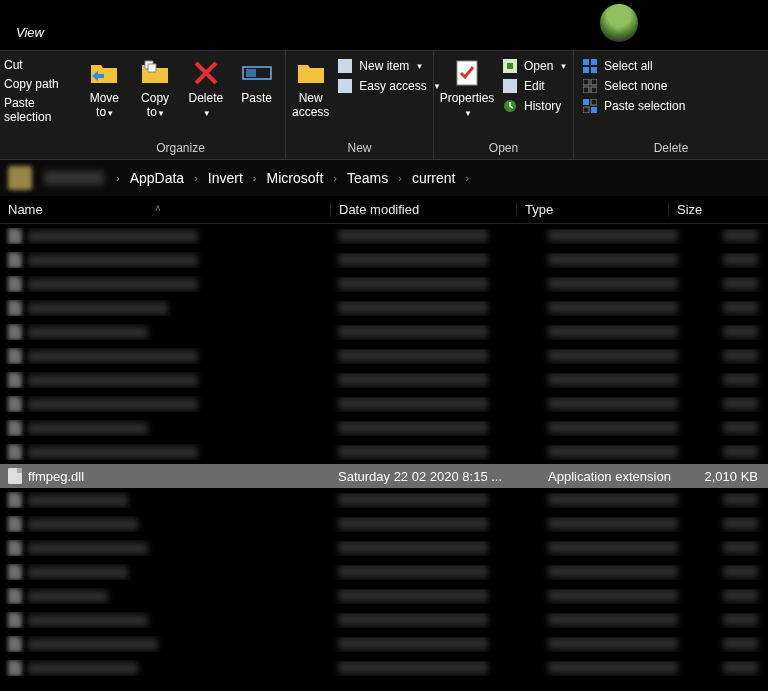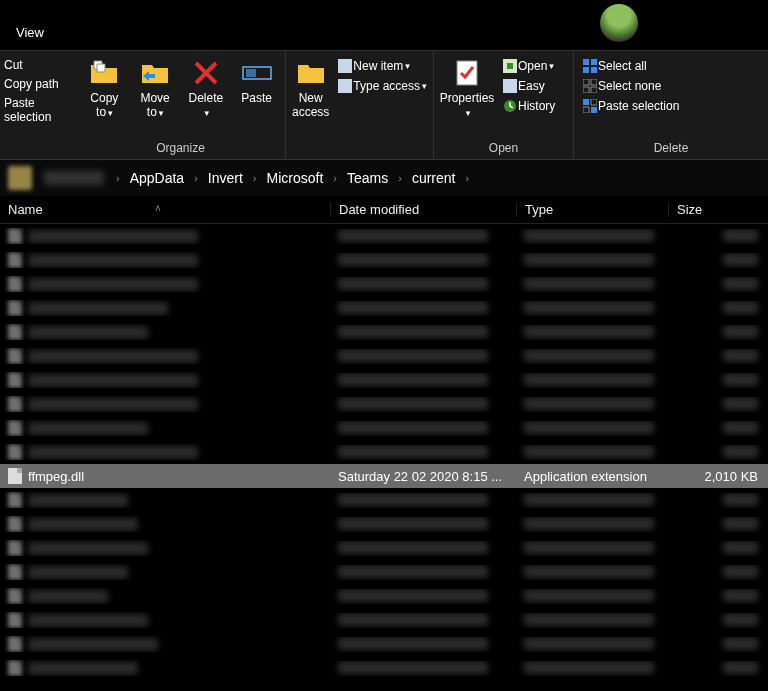--- a/index.html
+++ b/index.html
@@ -12,20 +12,21 @@
       font-size: 12px;
       overflow: hidden;
     }
     .titlebar {
       height: 50px;
       background: #000;
       display: flex;
       align-items: flex-end;
       padding: 0 0 6px 8px;
       position: relative;
+      font-style: italic;
     }
     .titlebar .tab {
       font-size: 13px;
       color: #fff;
       padding: 4px 8px;
     }
     .avatar {
       position: absolute;
       right: 130px;
       top: 4px;
@@ -78,20 +79,21 @@
     .big-btn .lbl { line-height: 1.2; }
     .small-row {
       display: flex;
       flex-direction: column;
       gap: 2px;
       padding-top: 2px;
     }
     .small-btn {
       display: flex;
       align-items: center;
+      gap: 6px;
       font-size: 12px;
       padding: 1px 2px;
       cursor: pointer;
       white-space: nowrap;
     }
     .small-btn .sicon { width: 16px; height: 16px; display:flex;align-items:center;justify-content:center;}
     .caret { font-size: 9px; margin-left: 2px; }
     .breadcrumb {
       height: 36px;
       background: #0a0a0a;
@@ -147,21 +149,21 @@
       display: inline-block;
       background: #2a2a2a;
       color: transparent;
       filter: blur(3px);
       border-radius: 3px;
       height: 13px;
     }
     .row .cell { overflow: hidden; white-space: nowrap; text-overflow: ellipsis; }
     .row .c-name { width: 330px; padding-left: 8px; display:flex; align-items:center; gap:6px;}
     .row .c-date { width: 186px; padding-left: 8px;}
-    .row .c-type { width: 152px; padding-left: 8px;}
+    .row .c-type { width: 152px; padding-left: 8px; margin-left: 24px;}
     .row .c-size { flex: 1; padding-right: 10px; text-align: right;}
     .row.selected {
       background: #6b6b6b;
       color: #fff;
     }
     .file-icon {
       width: 14px; height: 16px;
       background: #ddd;
       border-radius: 1px;
       position: relative;
@@ -189,34 +191,34 @@
     <div>Copy path</div>
     <div>Paste selection</div>
   </div>
 
   <div class="ribbon-group" style="width:210px">
     <div class="group-body">
       <div class="big-btn">
         <div class="icon">
           <svg width="32" height="32" viewBox="0 0 32 32">
               <path class="folder-y" d="M3 8h10l2 3h14v15H3z"></path>
-              <path fill="#fff" stroke="#888" d="M6 4h8v8H6z"></path>
-              <path fill="#fff" stroke="#888" d="M9 7h8v8H9z"></path>
+              <path class="arrow-blue" d="M10 24l-6-5 6-5v3h6v4h-6z"></path>
             </svg>
         </div>
-        <div class="lbl"><span>Copy to</span><span class="caret">▾</span></div>
+        <div class="lbl"><span>Move to</span><span class="caret">▾</span></div>
       </div>
       <div class="big-btn">
         <div class="icon">
           <svg width="32" height="32" viewBox="0 0 32 32">
               <path class="folder-y" d="M3 8h10l2 3h14v15H3z"></path>
-              <path class="arrow-blue" d="M10 24l-6-5 6-5v3h6v4h-6z"></path>
+              <path fill="#fff" stroke="#888" d="M6 4h8v8H6z"></path>
+              <path fill="#fff" stroke="#888" d="M9 7h8v8H9z"></path>
             </svg>
         </div>
-        <div class="lbl"><span>Move to</span><span class="caret">▾</span></div>
+        <div class="lbl"><span>Copy to</span><span class="caret">▾</span></div>
       </div>
       <div class="big-btn">
         <div class="icon">
           <svg width="28" height="28" viewBox="0 0 28 28">
               <path stroke="#e03030" stroke-width="4" fill="none" d="M4 4l20 20M24 4L4 24"></path>
             </svg>
         </div>
         <div class="lbl"><span>Delete</span><br><span class="caret">▾</span></div>
       </div>
       <div class="big-btn">
@@ -251,25 +253,26 @@
             </span>
           <span>New item</span>
             <span class="caret">▾</span>
         </div>
         <div class="small-btn">
           <span class="sicon">
               <svg width="14" height="14" viewBox="0 0 14 14">
                 <rect width="14" height="14" fill="#c8d8e8"></rect>
               </svg>
             </span>
-          <span>Type access</span>
+          <span>Easy access</span>
             <span class="caret">▾</span>
         </div>
       </div>
     </div>
+    <div class="group-label">New</div>
   </div>
 
   <div class="ribbon-group" style="width:140px">
     <div class="group-body">
       <div class="big-btn">
         <div class="icon">
           <svg width="28" height="28" viewBox="0 0 28 28">
               <rect x="4" y="2" width="20" height="24" fill="#fff" stroke="#888"></rect>
               <path stroke="#e03030" stroke-width="3" fill="none" d="M8 14l4 4 8-10"></path>
             </svg>
@@ -286,21 +289,21 @@
             </span>
           <span>Open</span>
             <span class="caret">▾</span>
         </div>
         <div class="small-btn">
           <span class="sicon">
               <svg width="14" height="14" viewBox="0 0 14 14">
                 <rect width="14" height="14" fill="#c8d8e8"></rect>
               </svg>
             </span>
-          <span>Easy</span>
+          <span>Edit</span>
         </div>
         <div class="small-btn">
           <span class="sicon">
               <svg width="14" height="14" viewBox="0 0 14 14">
                 <circle cx="7" cy="7" r="6" fill="#3a8a2a"></circle>
                 <path stroke="#fff" stroke-width="1.5" fill="none" d="M7 3v4l3 2"></path>
               </svg>
             </span>
           <span>History</span>
         </div>

